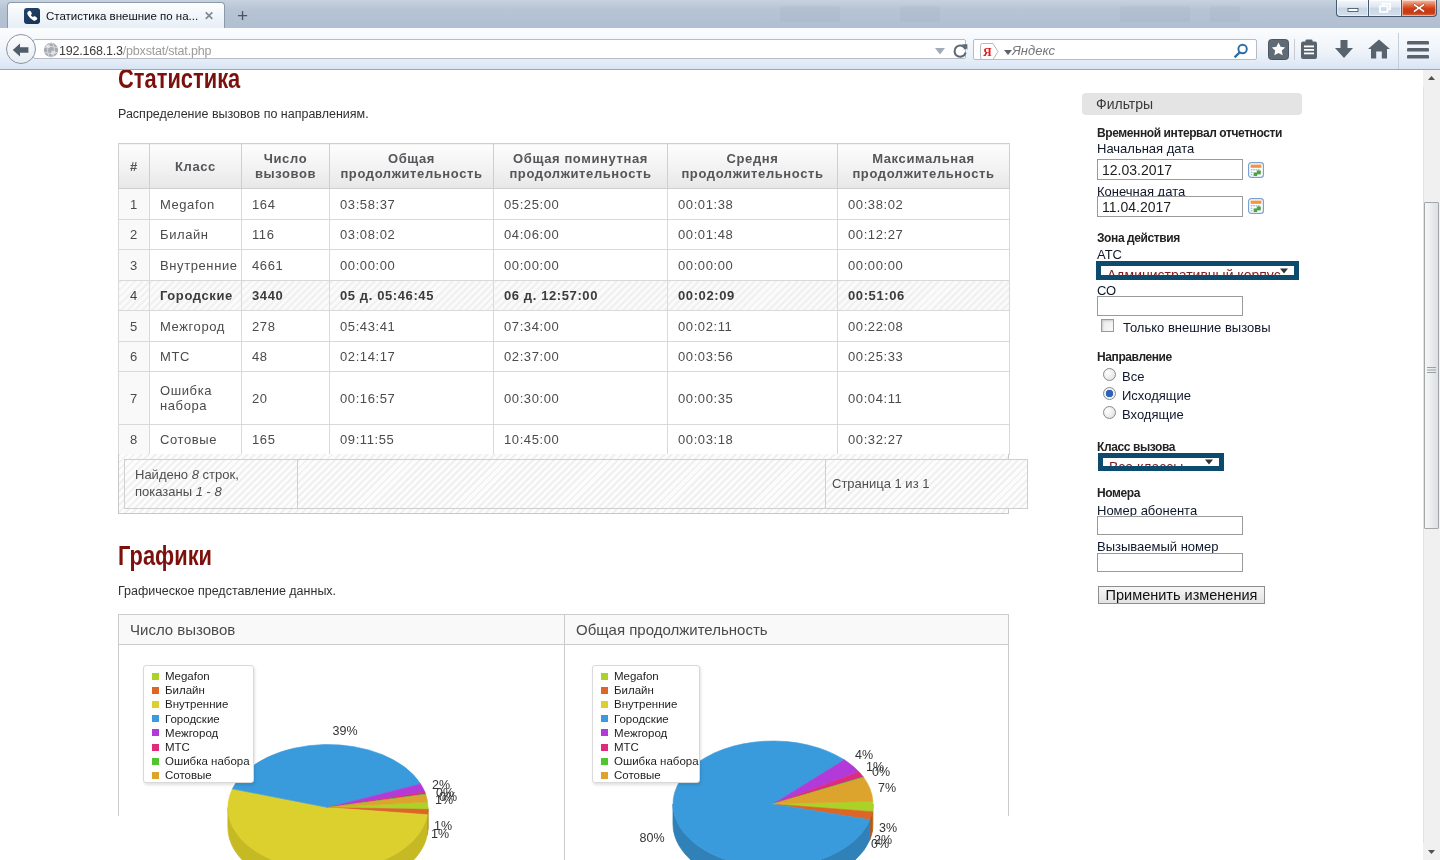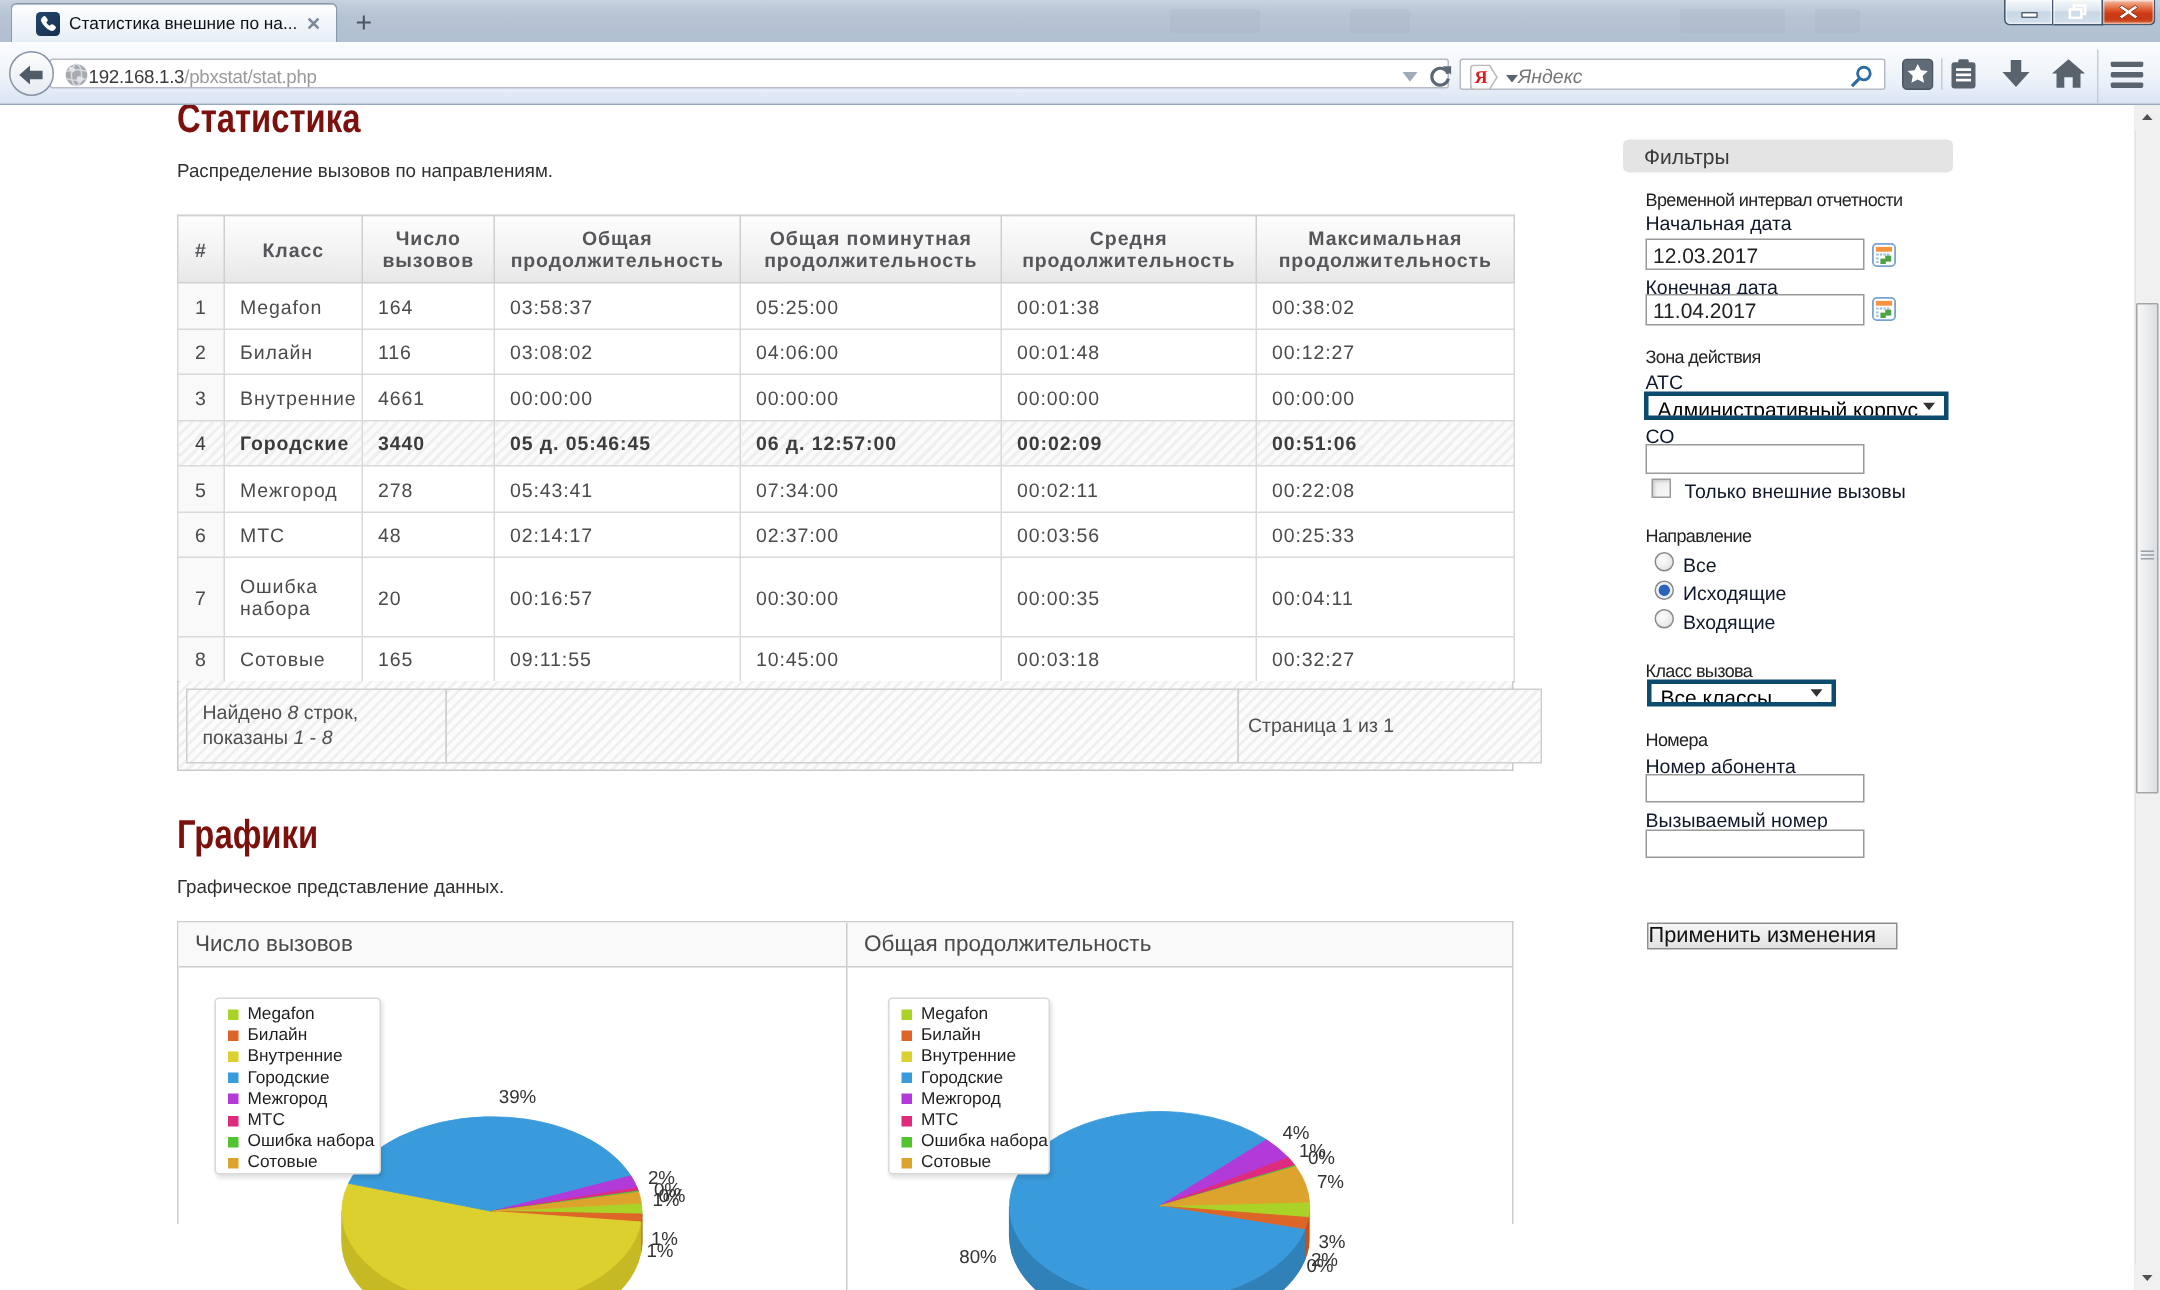--- a/index.html
+++ b/index.html
@@ -43,24 +43,24 @@
 .fbox{position:absolute;border:1px solid #cfcfcf;font-size:13px;color:#4f4f52}
 
 #chartbox{border:1px solid #ccc;border-bottom:none}
 .chh{position:absolute;height:30px;background:#f9f9f9;border-bottom:1px solid #ccc;font-size:15px;color:#4a4a4a;line-height:29px;padding-left:11px}
 .legend{position:absolute;background:#fff;border:1px solid #d9d9d9;border-radius:3px;box-shadow:1px 2px 3px rgba(0,0,0,0.12);padding:3px 8px 4px 8px;z-index:5}
 .legend .li{display:flex;align-items:center;height:14.2px;white-space:nowrap}
 .legend .sw{width:7px;height:7px;margin-right:6px;flex:none}
 .legend .lt{font-size:11.5px;color:#1e1e1e}
 
 #fhdr{left:1082px;top:93px;width:220px;height:22px;background:#e4e4e4;border-radius:4px;font-size:14px;color:#3a3a3a;line-height:22px;padding-left:14px}
-.sb-b{position:absolute;font-size:12px;letter-spacing:-0.4px;font-weight:normal;color:#222}
+.sb-b{position:absolute;font-size:12px;letter-spacing:-0.4px;font-weight:bold;color:#222}
 .sb-l{position:absolute;font-size:13px;color:#0f172a}
 .inp{position:absolute;background:#fff;border:1px solid #9a9a9a;font-size:14px;color:#1d1d1d;padding:2px 3px 0 4px;line-height:17px}
-.sel{position:absolute;background:#fff;border:3px solid #0c4a6e;font-size:14px;color:#000000;overflow:hidden;white-space:nowrap}
+.sel{position:absolute;background:#fff;border:5px solid #0c4a6e;font-size:14px;color:#7f1d1d;overflow:hidden;white-space:nowrap}
 .sel .ar{position:absolute;right:6px;top:50%;transform:translateY(-50%);width:0;height:0;border-left:4px solid transparent;border-right:4px solid transparent;border-top:5px solid #333}
 
 #sbar{left:1423px;top:70px;width:17px;height:790px;background:#f0f0f0;border-left:1px solid #e2e2e2}
 #sthumb{position:absolute;left:1px;width:15px;background:linear-gradient(90deg,#f6f6f6,#eceff1 40%,#dcdfe2);border:1px solid #a3a6a9;border-radius:1px}
 .sarrow{position:absolute;left:1423px;width:17px;height:17px;background:#f0f0f0}
 </style></head>
 <body>
 
 <div class="abs" style="left:118px;top:64px;z-index:1">
     <h1>Статистика</h1>
@@ -337,21 +337,21 @@
 <div class="sb-l" style="left:1122px;top:407px">Входящие</div>
 
 <div class="sb-b" style="left:1097px;top:440px">Класс вызова</div>
 <div class="sel" style="left:1098px;top:453px;width:126px;height:18px;padding:0 0 0 6px;line-height:18px">Все классы<span class="ar"></span></div>
 
 <div class="sb-b" style="left:1097px;top:486px">Номера</div>
 <div class="sb-l" style="left:1097px;top:503px">Номер абонента</div>
 <div class="inp" style="left:1097px;top:516px;width:146px;height:19px"></div>
 <div class="sb-l" style="left:1097px;top:539px">Вызываемый номер</div>
 <div class="inp" style="left:1097px;top:553px;width:146px;height:19px"></div>
-<div class="abs" style="left:1098px;top:615px;width:167px;height:18px;background:linear-gradient(180deg,#f6f6f6,#e2e2e2);border:1px solid #8e8e8e;font-size:14.5px;color:#111;text-align:left;line-height:16px">Применить изменения</div>
+<div class="abs" style="left:1098px;top:586px;width:167px;height:18px;background:linear-gradient(180deg,#f6f6f6,#e2e2e2);border:1px solid #8e8e8e;font-size:14.5px;color:#111;text-align:center;line-height:16px">Применить изменения</div>
 
 <div id="sbar" class="abs"></div>
 <div class="sarrow" style="top:70px"><svg width="17" height="17">
       <path d="M5 10 L8.5 6 L12 10 Z" fill="#505050"></path>
     </svg></div>
 <div class="sarrow" style="top:843px"><svg width="17" height="17">
       <path d="M5 7 L8.5 11 L12 7 Z" fill="#505050"></path>
     </svg></div>
 <div id="sthumb" class="abs" style="left:1424px;top:202px;height:327px"></div>
 <svg class="abs" style="left:1427px;top:366px" width="9" height="8">

